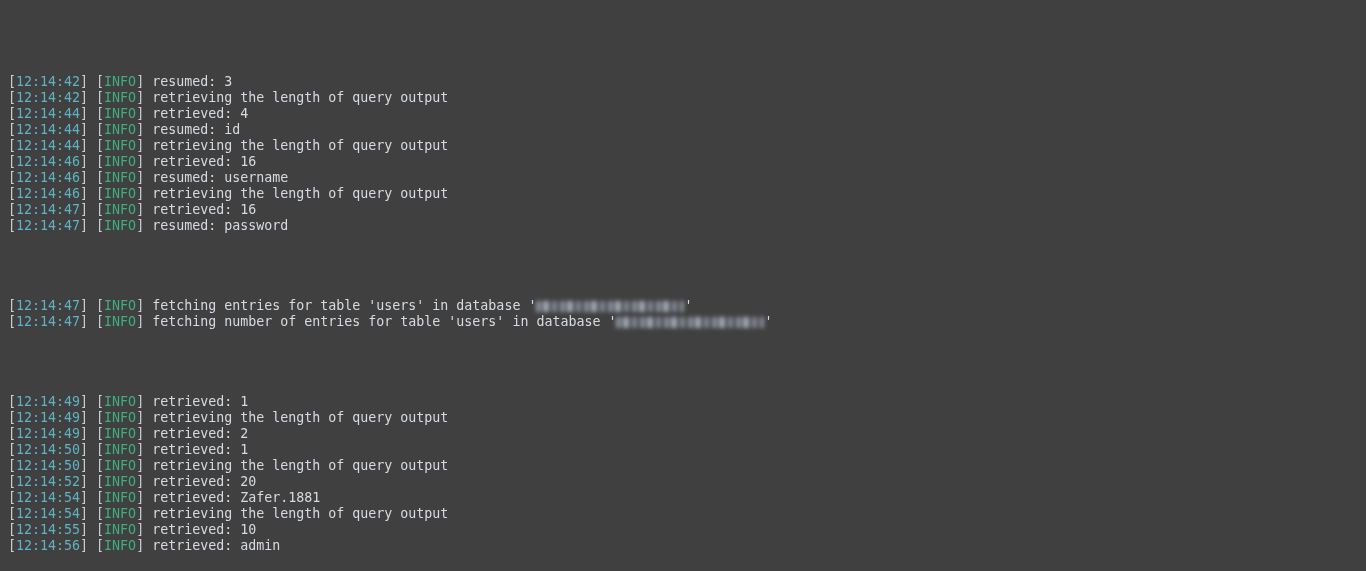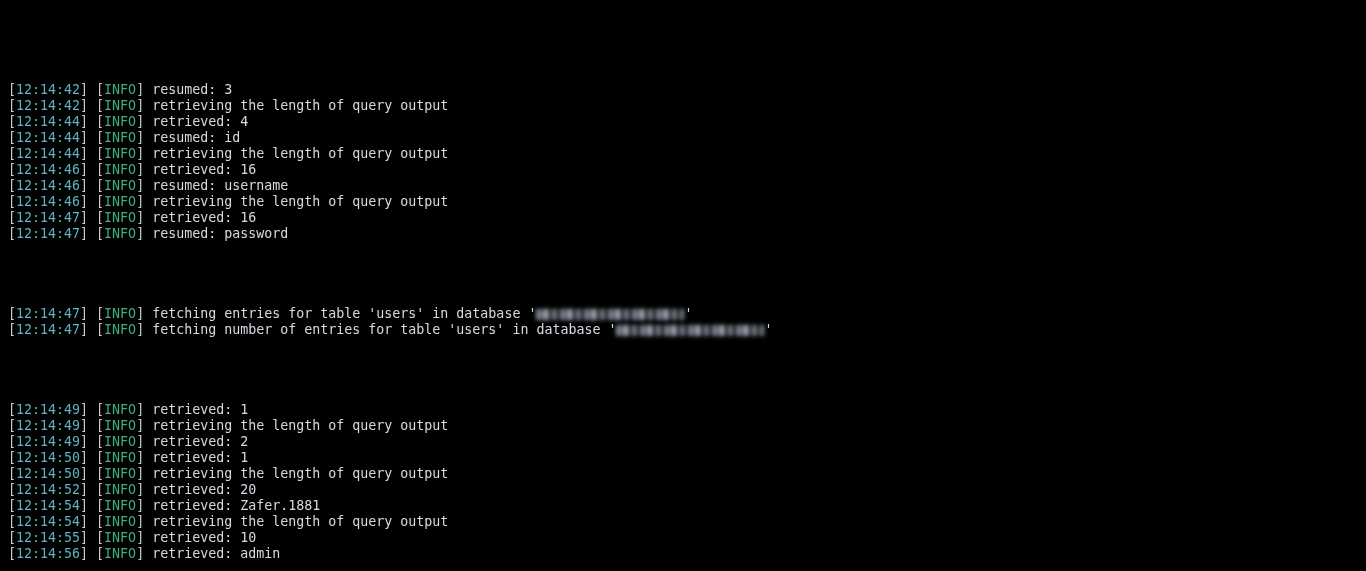--- a/index.html
+++ b/index.html
@@ -10,23 +10,23 @@
   }
   body {
     width: 1366px;
     height: 571px;
     overflow: hidden;
     font-family: "DejaVu Sans Mono", "Liberation Mono", monospace;
   }
   #terminal {
     width: 1366px;
     height: 571px;
-    background: #000000;
+    background: #404040;
     box-sizing: border-box;
-    padding: 18px 0 0 8px;
+    padding: 10px 0 0 8px;
     font-size: 13.3px;
     line-height: 16px;
     color: #d6dbe3;
     white-space: pre;
     letter-spacing: 0;
   }
   .line {
     height: 16px;
     line-height: 16px;
     white-space: pre;

